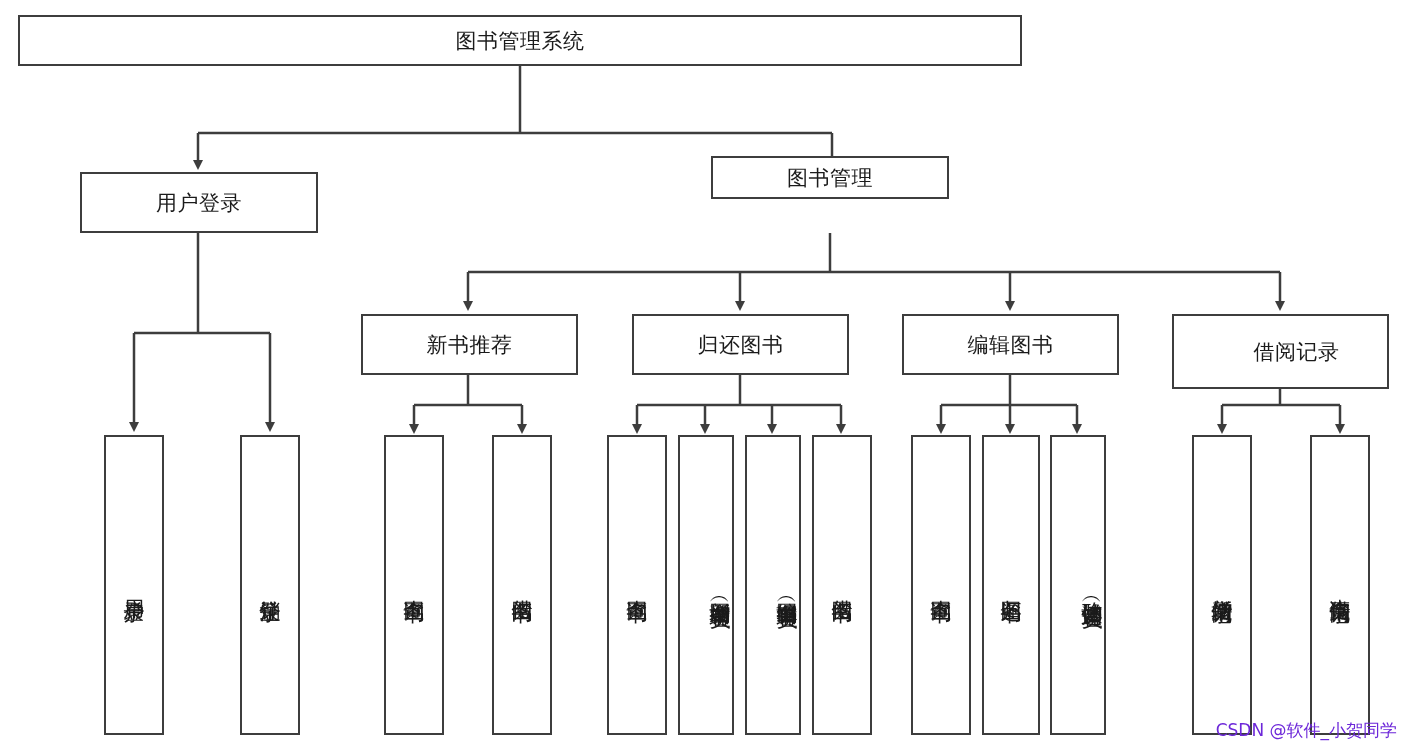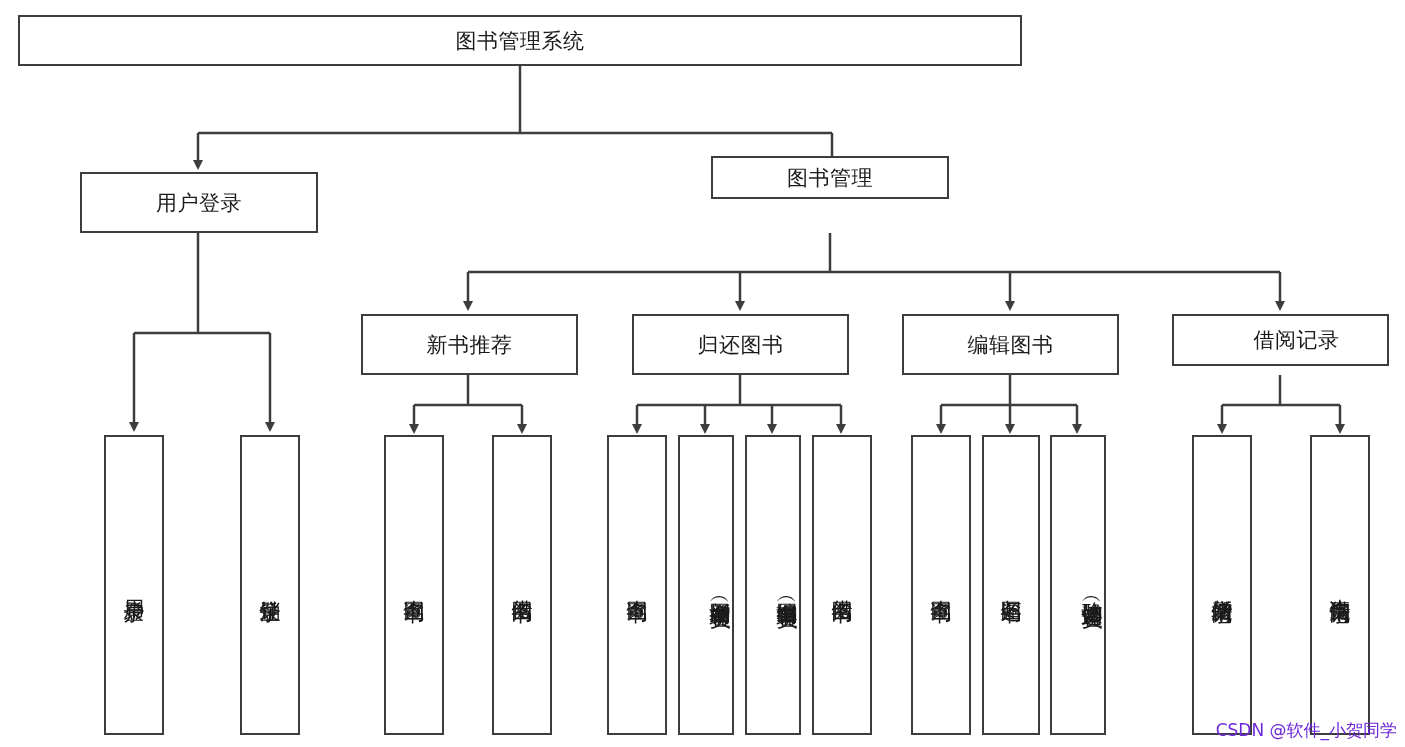--- a/index.html
+++ b/index.html
@@ -134,21 +134,21 @@
 
   <div class="node h" style="left:361px; top:314px; width:217px; height:61px;">
     <span class="label">新书推荐</span>
   </div>
   <div class="node h" style="left:632px; top:314px; width:217px; height:61px;">
     <span class="label">归还图书</span>
   </div>
   <div class="node h" style="left:902px; top:314px; width:217px; height:61px;">
     <span class="label">编辑图书</span>
   </div>
-  <div class="node h" style="left:1172px; top:314px; width:217px; height:52px;padding-left:32px;">
+  <div class="node h" style="left:1172px; top:314px; width:217px; height:75px;padding-left:32px;">
     <span class="label">借阅记录</span>
   </div>
 
   <div class="node v mid" style="left:104px; top:435px; width:60px; height:300px;">
     <span class="label">用户登录</span>
   </div>
   <div class="node v mid" style="left:240px; top:435px; width:60px; height:300px;">
     <span class="label">注销登录</span>
   </div>
 

